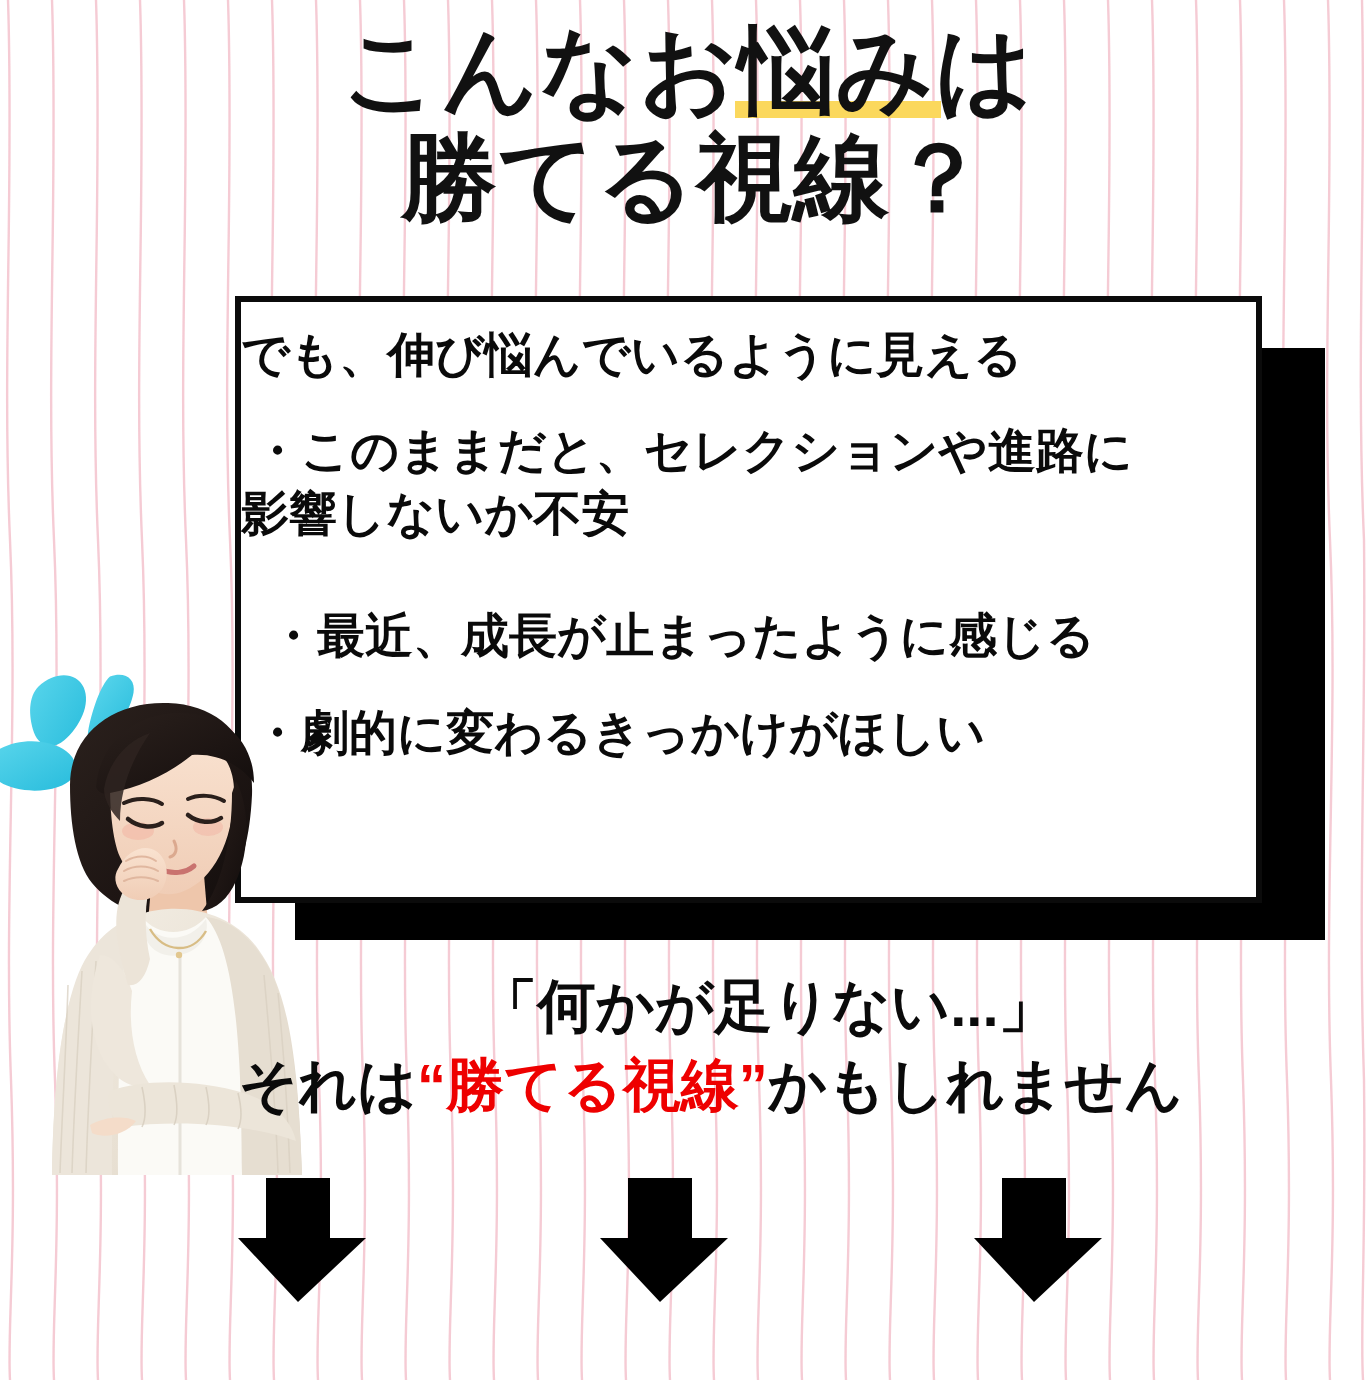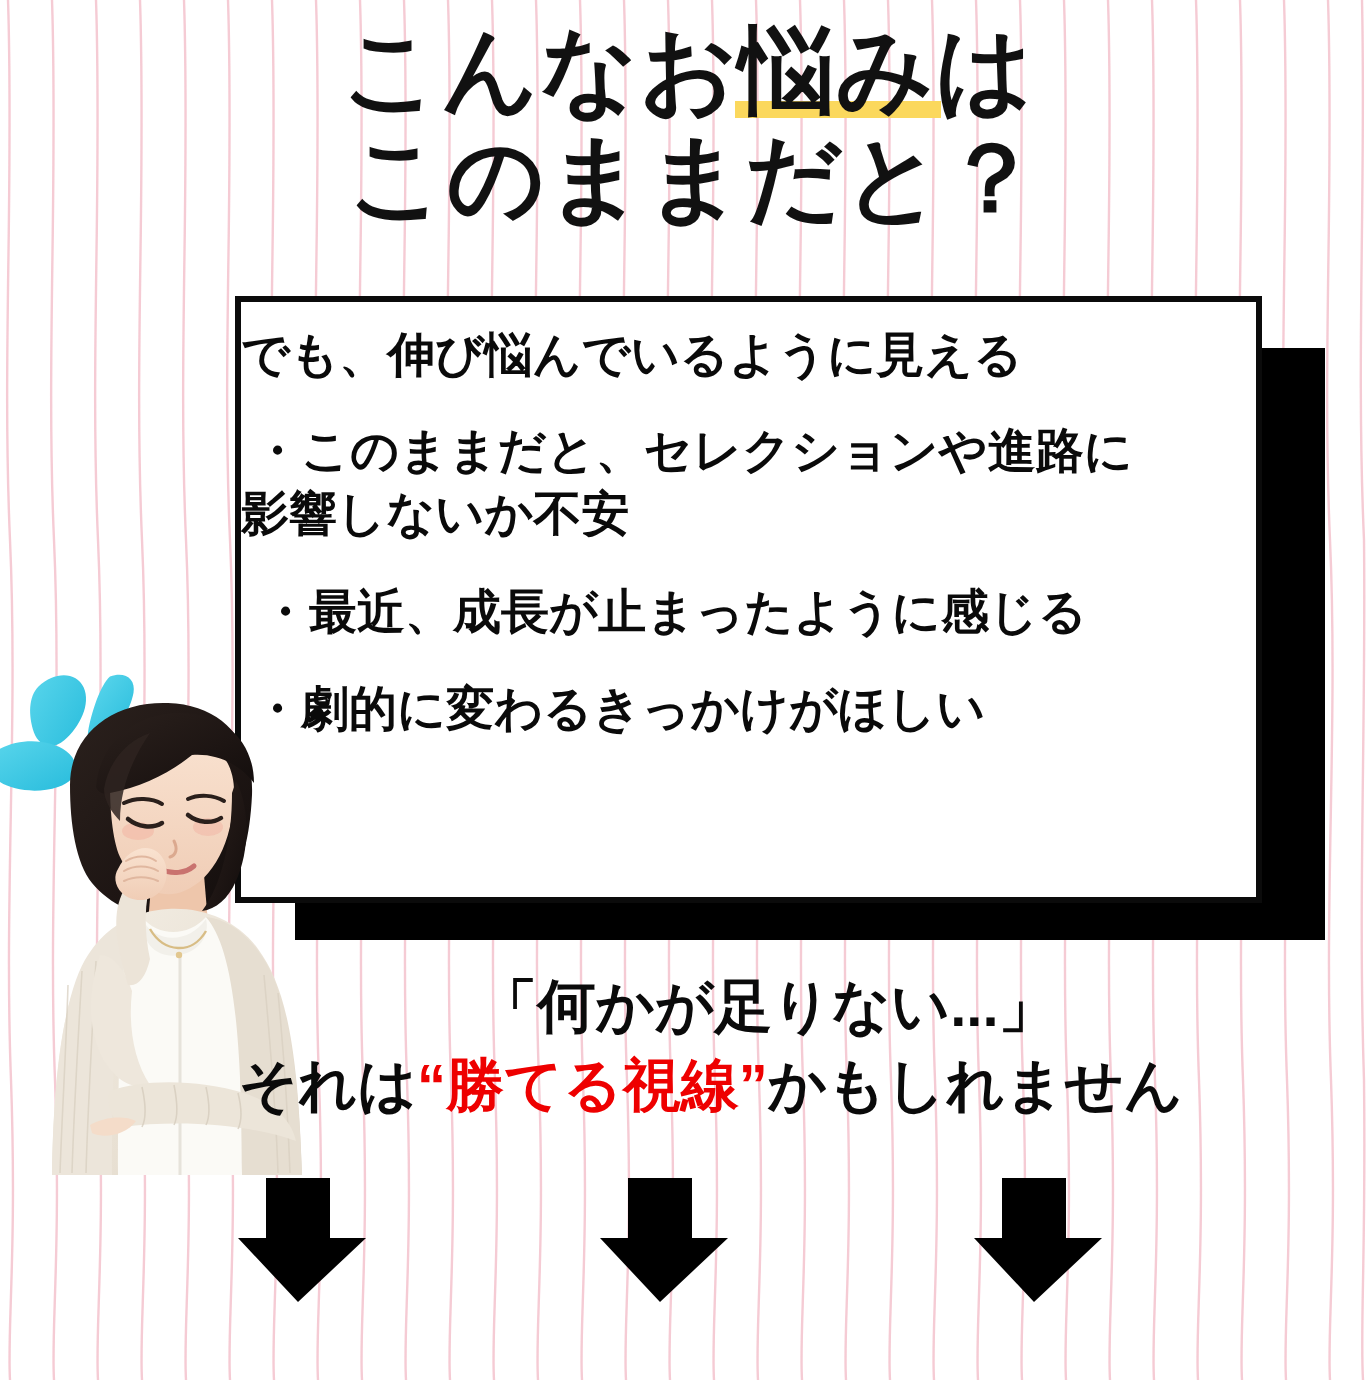--- a/index.html
+++ b/index.html
@@ -95,21 +95,21 @@
     line-height: 1.30;
     font-weight: 700;
     color: #0a0a0a;
     white-space: nowrap;
     margin: 0;
   }
   .bullet .l1 { display: block; padding-left: 12px; }
   .bullet .l2 { display: block; padding-left: 0px; }
   .bullet.b1 { margin-top: 8px; }
   .bullet.b2 { margin-top: 34px; }
-  .bullet.b3 { margin-top: 36px; padding-left: 20px; }
+  .bullet.b3 { margin-top: 60px; padding-left: 28px; }
   .bullet.b4 { margin-top: 34px; padding-left: 12px; }
 
   
   .woman {
     position: absolute;
     left: -8px;
     top: 655px;
     width: 360px;
     height: 520px;
     z-index: 5;
@@ -196,21 +196,21 @@
         <path d="M1240 0 C 1246 180, 1234 360, 1242 540 C 1250 720, 1236 900, 1243 1080 C 1249 1250, 1239 1330, 1242 1380"></path>
         <path d="M1284 0 C 1290 180, 1278 360, 1286 540 C 1294 720, 1280 900, 1287 1080 C 1293 1250, 1283 1330, 1286 1380"></path>
         <path d="M1328 0 C 1334 180, 1322 360, 1330 540 C 1338 720, 1324 900, 1331 1080 C 1337 1250, 1327 1330, 1330 1380"></path>
         <path d="M1362 0 C 1366 180, 1356 360, 1364 540 C 1366 720, 1358 900, 1364 1080 C 1366 1250, 1360 1330, 1363 1380"></path>
       </g>
     </svg>
   </div>
 
   <div class="title-block">
     <span class="title-line l1"><span>こんなお</span><span class="hl">悩み</span><span>は</span></span>
-    <span class="title-line l2">このままだと？</span>
+    <span class="title-line l2">勝てる視線？</span>
   </div>
 
   <div class="panel-shadow"></div>
 
   <div class="panel">
     <div class="panel-inner">
       <div class="bullet b1">
         <span class="l2">でも、伸び悩んでいるように見える</span>
       </div>
       <div class="bullet b2">

